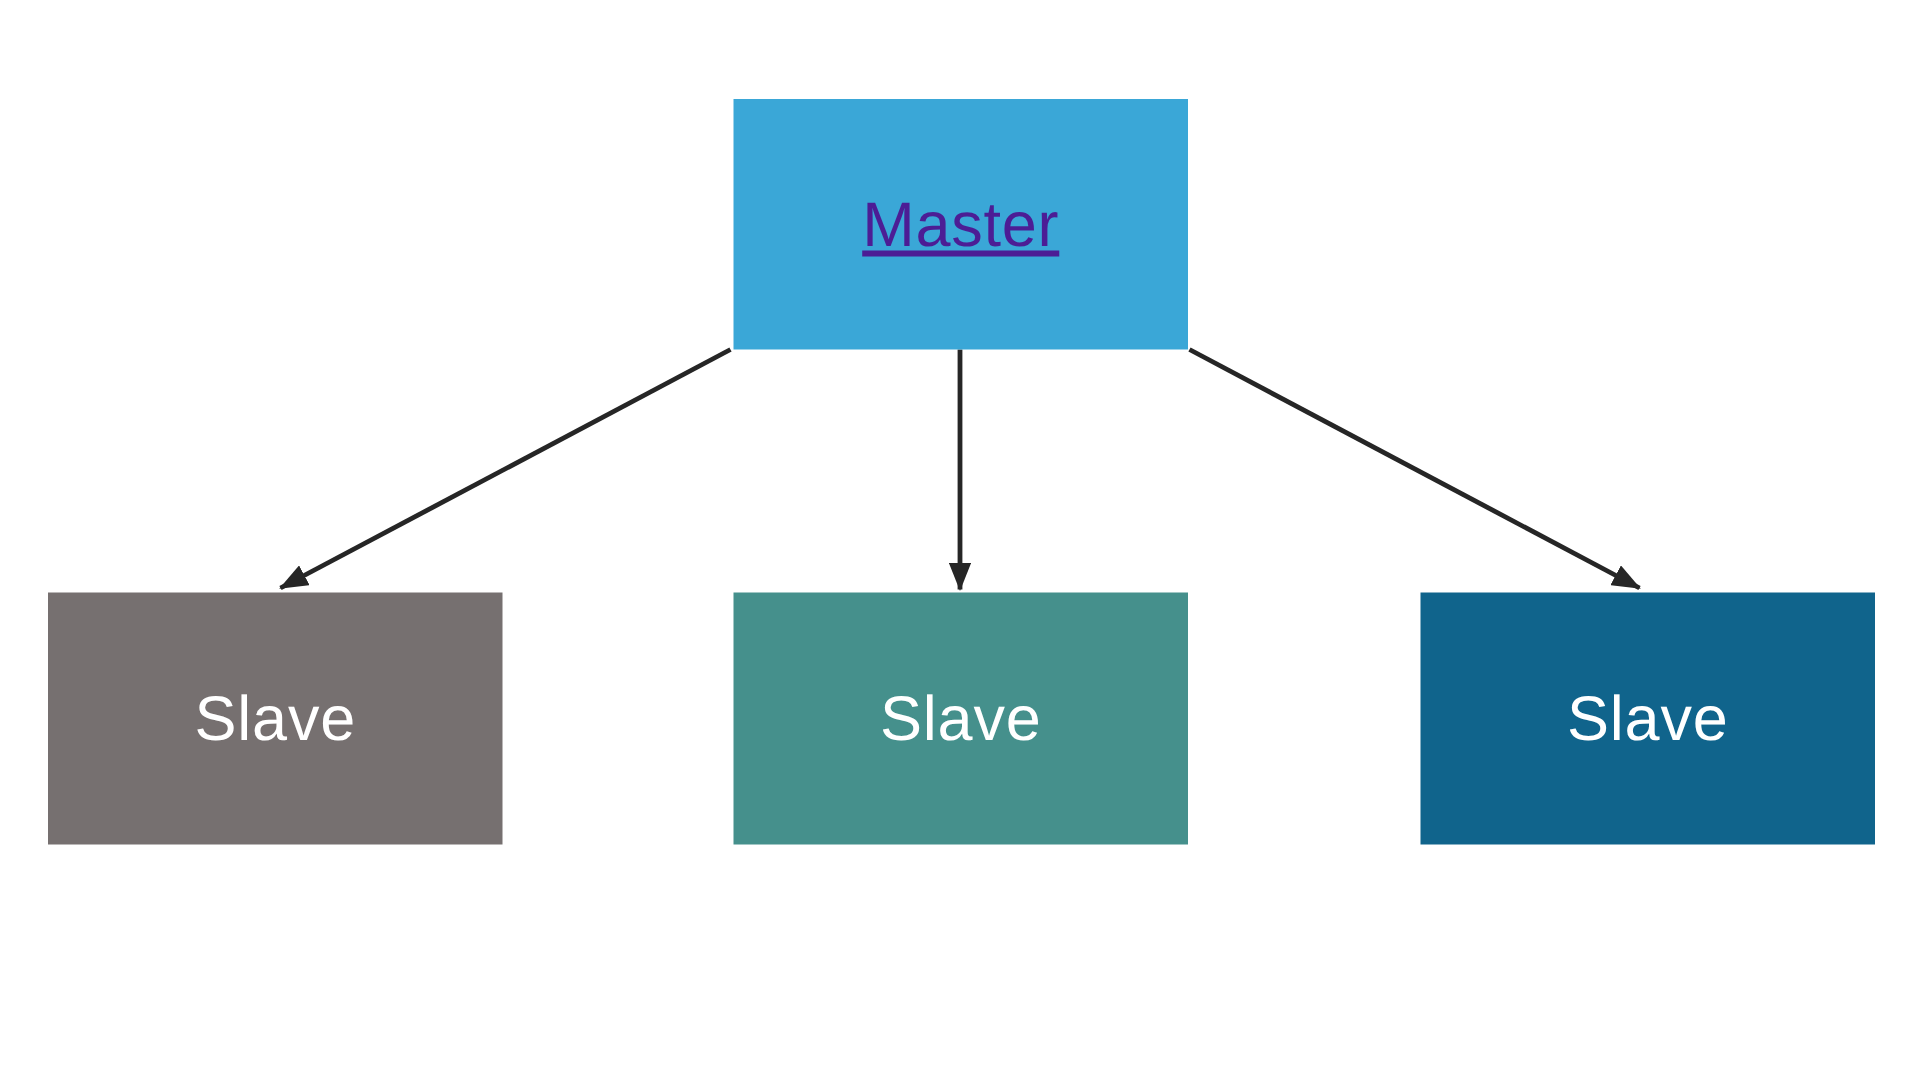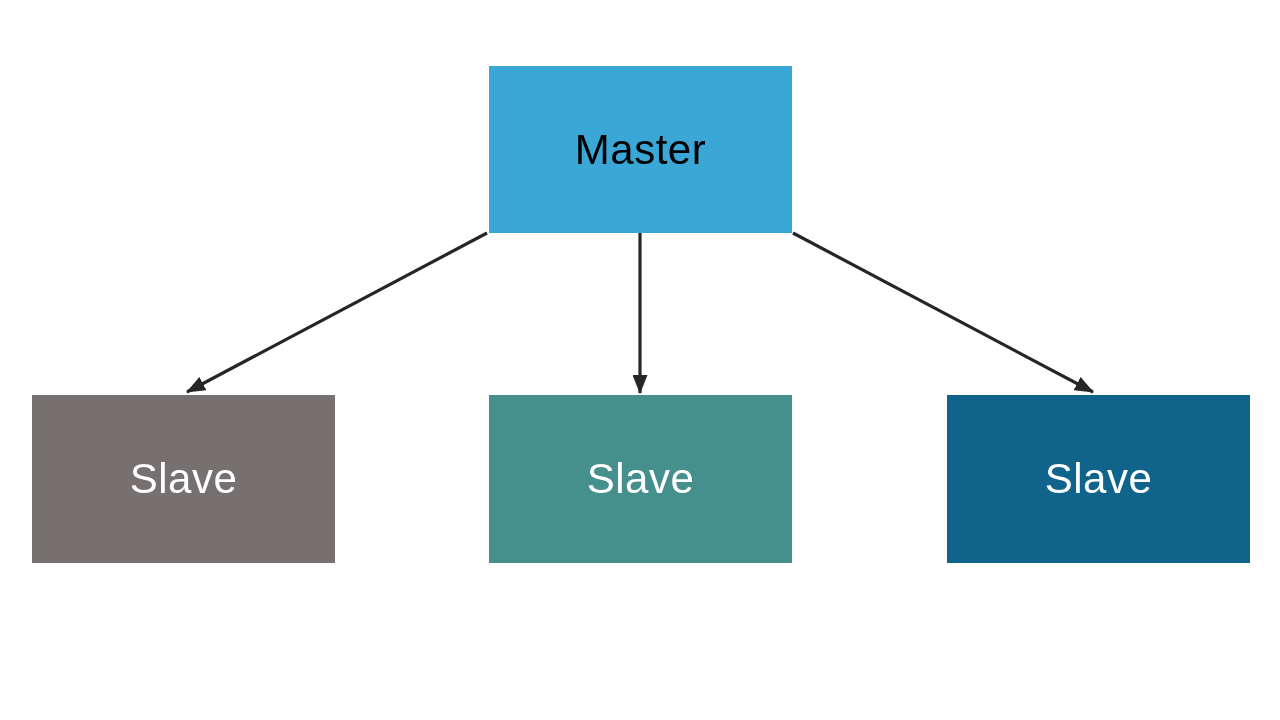--- a/index.html
+++ b/index.html
@@ -56,21 +56,21 @@
     <defs>
       <marker id="arrowhead" markerUnits="userSpaceOnUse" markerWidth="20" markerHeight="15" refX="18" refY="7.5" orient="auto">
         <path d="M0,0 L19,7.5 L0,15 z" style="fill: rgb(38, 38, 38);"></path>
       </marker>
     </defs>
     <line class="edge-line" x1="487" y1="233" x2="187" y2="392" marker-end="url(#arrowhead)" style="stroke: rgb(38, 38, 38);"></line>
     <line class="edge-line" x1="640" y1="233" x2="640" y2="393" marker-end="url(#arrowhead)" style="stroke: rgb(38, 38, 38);"></line>
     <line class="edge-line" x1="793" y1="233" x2="1093" y2="392" marker-end="url(#arrowhead)" style="stroke: rgb(38, 38, 38);"></line>
   </svg>
 
-  <div class="node node-master" style="background: rgb(58, 167, 215); color: #000000;">
+  <div class="node node-master" style="background: rgb(58, 167, 215); color: #4c1d95; text-decoration: underline;">
     <span class="label">Master</span>
   </div>
 
   <div class="node node-slave-left" style="background: rgb(118, 112, 112); color: rgb(255, 255, 255);">
     <span class="label">Slave</span>
   </div>
 
   <div class="node node-slave-middle" style="background: rgb(69, 144, 140); color: rgb(255, 255, 255);">
     <span class="label">Slave</span>
   </div>

